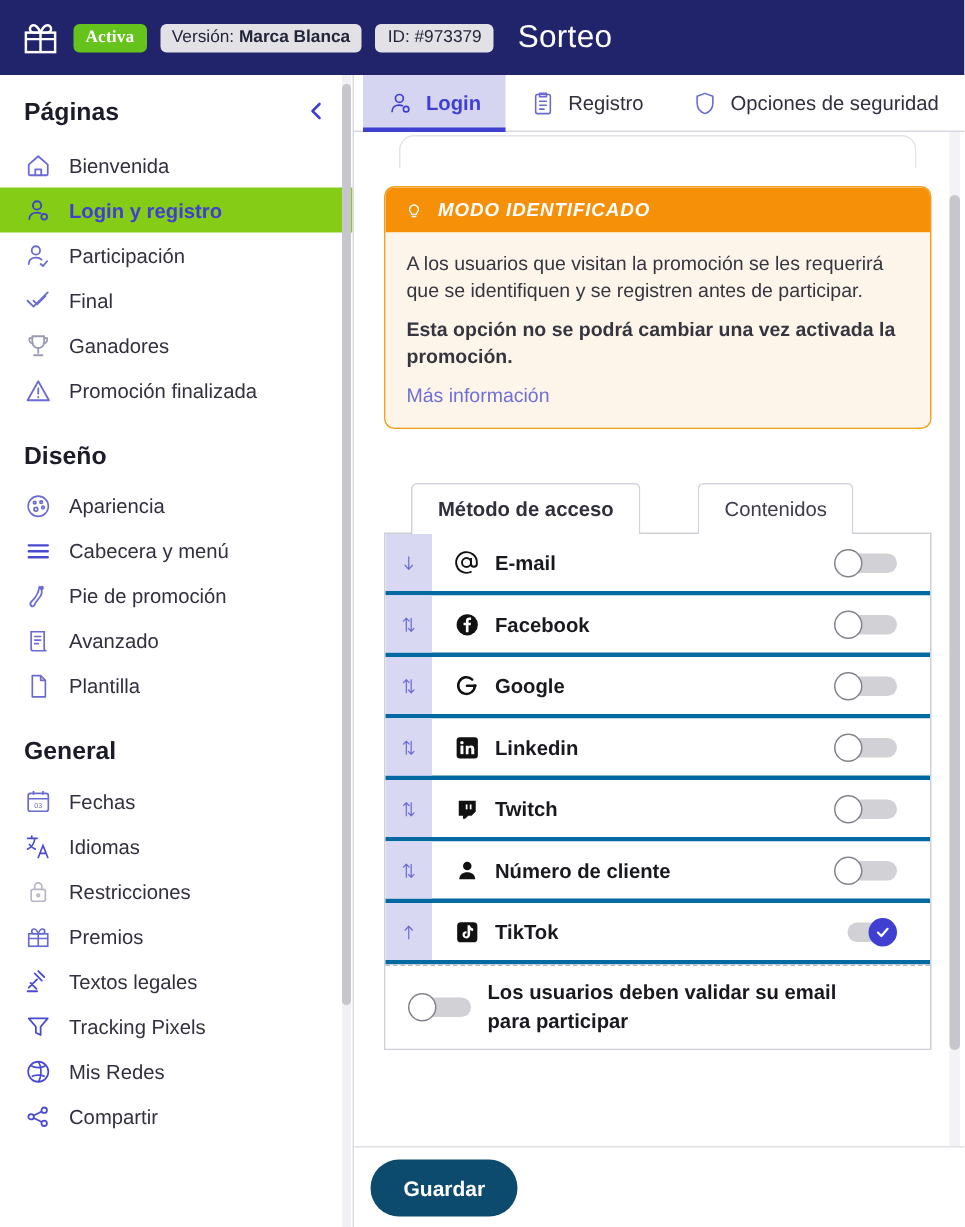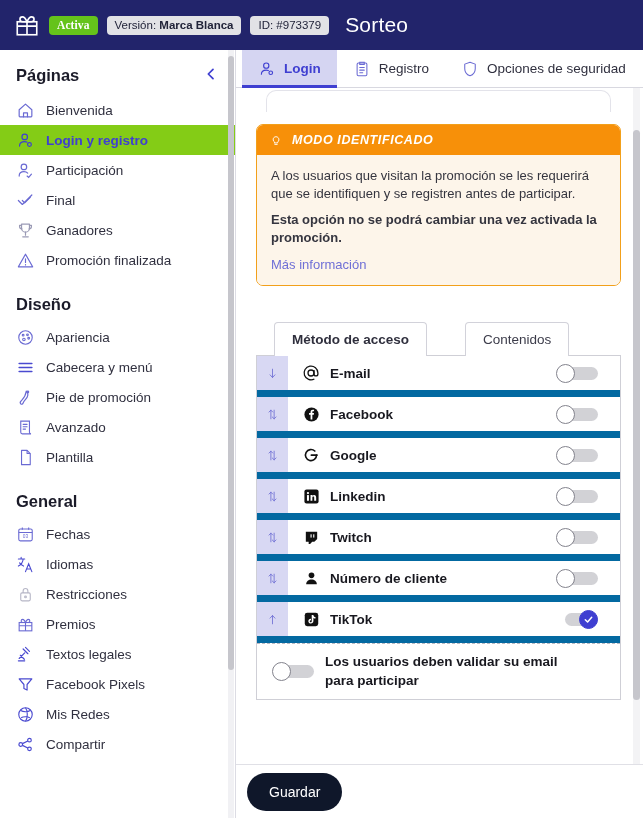--- a/index.html
+++ b/index.html
@@ -104,21 +104,21 @@
     border: 1px solid #d2d2da; border-bottom: none; background: #fff;
     padding: 9px 17px 9px; font-size: 13.5px; color: #2f2f3d;
     border-radius: 4px 4px 0 0; cursor: pointer; position: relative; z-index: 2;
   }
   .itab.active { font-weight: bold; }
   .itab:not(.active) { color: #3c3c4a; }
   .itab + .itab { margin-left: 6px; }
 
   .list-box { border: 1px solid #cfcfd6; margin: 0 4px 0 4px; background: #fff; position: relative; top: -1px; }
   .row {
-    display: flex; align-items: center; height: 41px; border-bottom: 7px solid #0369a1;
+    display: flex; align-items: center; height: 41px; border-bottom: 3px solid #0369a1;
     position: relative; background: #fff;
   }
   .row:last-child { border-bottom: none; }
   .handle {
     width: 31px; flex: 0 0 31px; align-self: stretch; background: #d8d8f3;
     display: flex; align-items: center; justify-content: center; color: #6a6ad3; cursor: grab;
   }
   .row-icon { width: 22px; flex: 0 0 22px; margin-left: 12px; display: flex; align-items: center; justify-content: center; }
   .row-label { font-size: 13.5px; font-weight: bold; color: #18181f; margin-left: 8px; flex: 1 1 auto; }
 
@@ -134,21 +134,21 @@
   }
   .toggle.on .track { background: #d2d2d6; }
   .toggle.on .knob { left: 23px; background: #3f3fd1; border-color: #3f3fd1; display: flex; align-items: center; justify-content: center; }
 
   .row.dashed { border-top: 1px dashed #b9b9c2; border-bottom: none; height: 56px; }
   .row.dashed .validate-toggle { margin-left: 15px; margin-right: 0; }
   .validate-label { font-size: 13.5px; font-weight: bold; color: #18181f; margin-left: 11px; line-height: 1.35; max-width: 260px; }
 
   .footer-bar { flex: 0 0 54px; border-top: 1px solid #e0e0e6; display: flex; align-items: center; padding-left: 11px; background: #fff; }
   .btn-save {
-    background: #0f172a; color: #fff; font-size: 14px; font-weight: normal;
+    background: #0c4a6e; color: #fff; font-size: 14px; font-weight: bold;
     padding: 11px 22px; border: none; border-radius: 20px; cursor: pointer;
   }
 
   .main-scroll { position: absolute; top: 0; right: 3px; width: 7px; height: 100%; background: #f3f3f5; }
   .main-scroll-thumb { position: absolute; top: 42px; left: 0; width: 7px; height: 570px; background: #c6c6cc; border-radius: 4px; }
 </style>
 </head>
 <body>
 
 <div class="app">
@@ -308,21 +308,21 @@
         <div class="sb-item">
           <span class="ic"><svg viewBox="0 0 24 24" fill="none" stroke="#4a4ad0" stroke-width="1.5" stroke-linecap="round" stroke-linejoin="round" width="19" height="19">
                 <path d="M4 17l7-7M9 5l6 6M12 3l5 5M5.5 13l5 5M3 20h8"></path>
               </svg></span>
           <span>Textos legales</span>
         </div>
         <div class="sb-item">
           <span class="ic"><svg viewBox="0 0 24 24" fill="none" stroke="#4a4ad0" stroke-width="1.5" stroke-linecap="round" stroke-linejoin="round" width="19" height="19">
                 <path d="M4 5h16l-6 7v7l-4-2v-5z"></path>
               </svg></span>
-          <span>Facebook Pixels</span>
+          <span>Tracking Pixels</span>
         </div>
         <div class="sb-item">
           <span class="ic"><svg viewBox="0 0 24 24" fill="none" stroke="#4a4ad0" stroke-width="1.4" width="19" height="19">
                 <circle cx="12" cy="12" r="8.5"></circle>
                 <path d="M12 3.5c3 4 3 13 0 17M6 7c3 2 9 2 12 0M6.5 16c2.5-1.5 8-1.6 11 0"></path>
               </svg></span>
           <span>Mis Redes</span>
         </div>
         <div class="sb-item">
           <span class="ic"><svg viewBox="0 0 24 24" fill="none" stroke="#4a4ad0" stroke-width="1.5" width="19" height="19">

